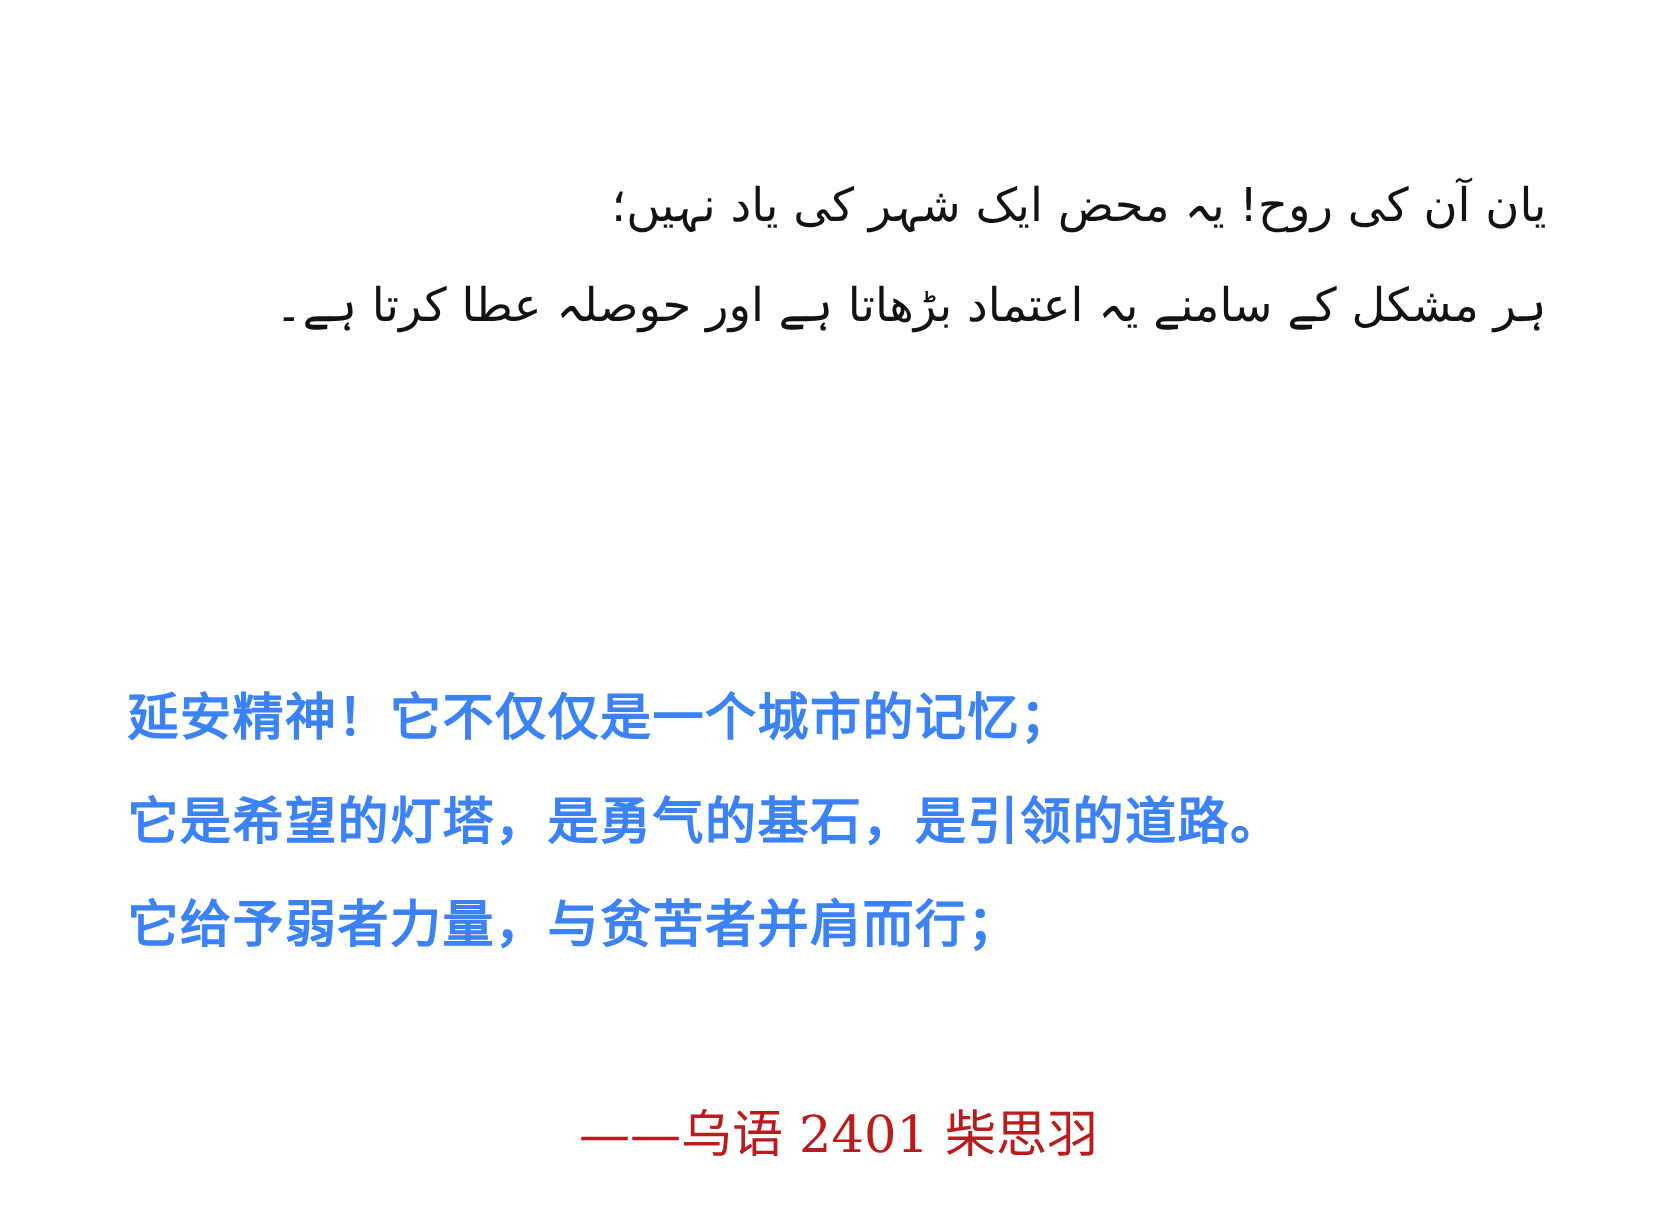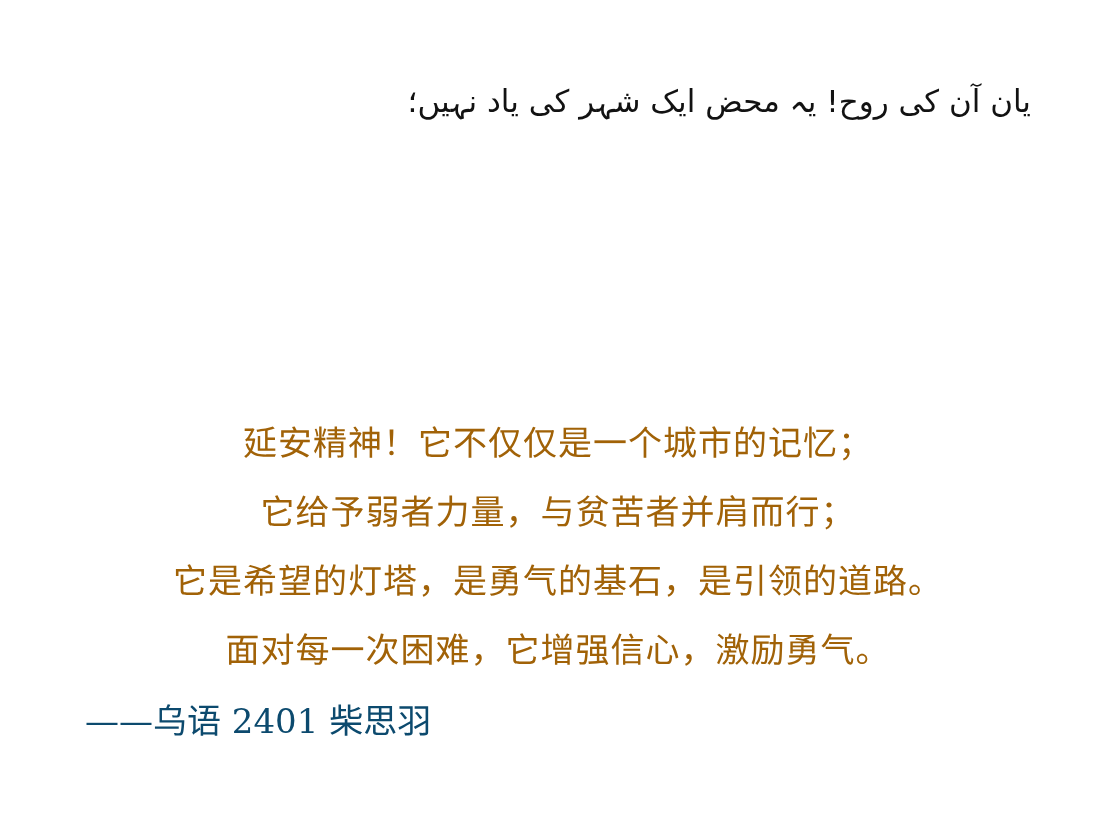--- a/index.html
+++ b/index.html
@@ -11,20 +11,21 @@
     height: 816px;
     background: #ffffff;
     overflow: hidden;
     position: relative;
     font-family: "DejaVu Sans", sans-serif;
   }
   .page {
     position: absolute;
     inset: 0;
     background: #ffffff;
+    margin-top: 36px;
   }
   
   .urdu-block {
     position: absolute;
     top: 68px;
     left: 85px;
     right: 85px;
     direction: rtl;
     text-align: right;
     color: #121212;
@@ -37,59 +38,60 @@
     font-family: "DejaVu Sans", "DejaVu Serif", sans-serif;
     white-space: nowrap;
   }
   
   .chinese-block {
     position: absolute;
     top: 409px;
     left: 85px;
     right: 85px;
     direction: ltr;
-    text-align: center;
-    color: #a16207;
+    text-align: left;
+    color: #3b82f6;
+    font-weight: bold;
   }
   .chinese-block p {
     margin: 0;
     height: 69px;
     line-height: 69px;
     font-size: 34px;
     letter-spacing: 1px;
     font-family: "DejaVu Sans", "Liberation Sans", sans-serif;
     white-space: nowrap;
   }
   
   .attribution {
     position: absolute;
     top: 687px;
     left: 85px;
     right: 83px;
     margin: 0;
     height: 69px;
     line-height: 69px;
     font-size: 34px;
-    text-align: left;
-    color: #0c4a6e;
+    text-align: center;
+    color: #b91c1c;
     font-family: "DejaVu Serif", "Liberation Serif", serif;
     white-space: nowrap;
   }
 </style>
 </head>
 <body>
 
 <div class="page">
 
   <div class="urdu-block" dir="rtl" lang="ur">
     <p>یان آن کی روح! یہ محض ایک شہر کی یاد نہیں؛</p>
+    <p>ہر مشکل کے سامنے یہ اعتماد بڑھاتا ہے اور حوصلہ عطا کرتا ہے۔</p>
   </div>
 
   <div class="chinese-block" lang="zh-CN">
     <p>延安精神！它不仅仅是一个城市的记忆；</p>
+    <p>它是希望的灯塔，是勇气的基石，是引领的道路。</p>
     <p>它给予弱者力量，与贫苦者并肩而行；</p>
-    <p>它是希望的灯塔，是勇气的基石，是引领的道路。</p>
-    <p>面对每一次困难，它增强信心，激励勇气。</p>
   </div>
 
   <p class="attribution" lang="zh-CN">——乌语 2401 柴思羽</p>
 
 </div>
 
 </body></html>

